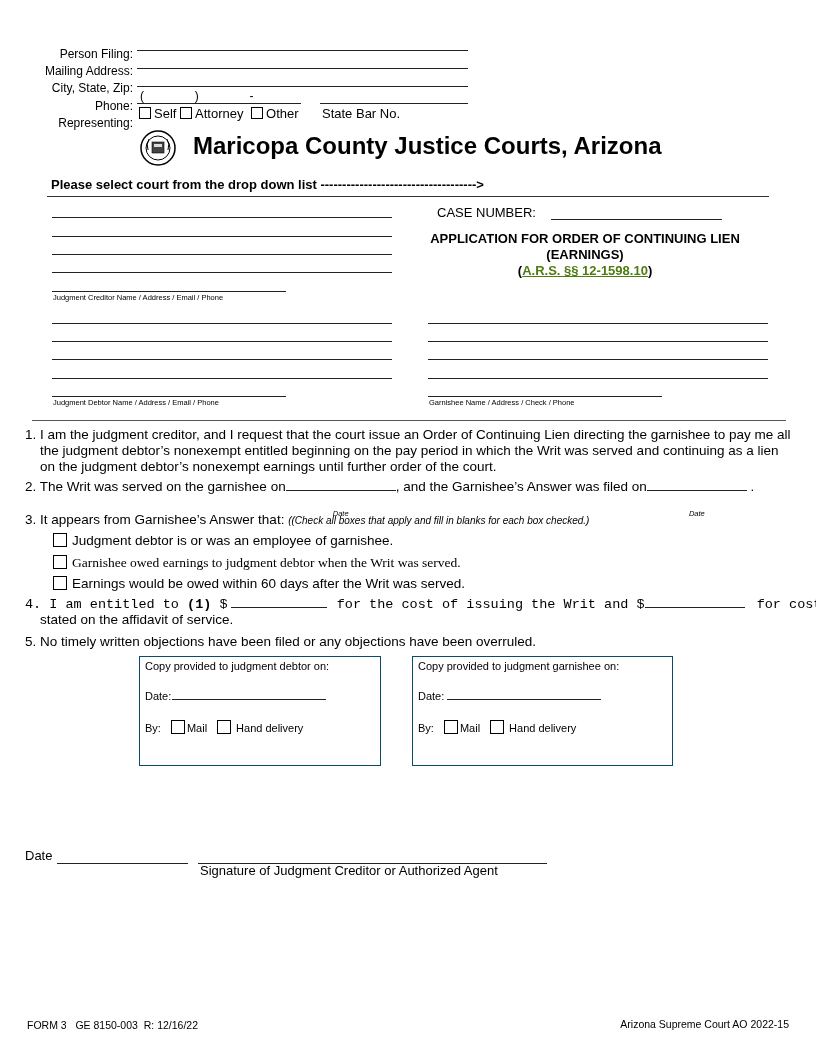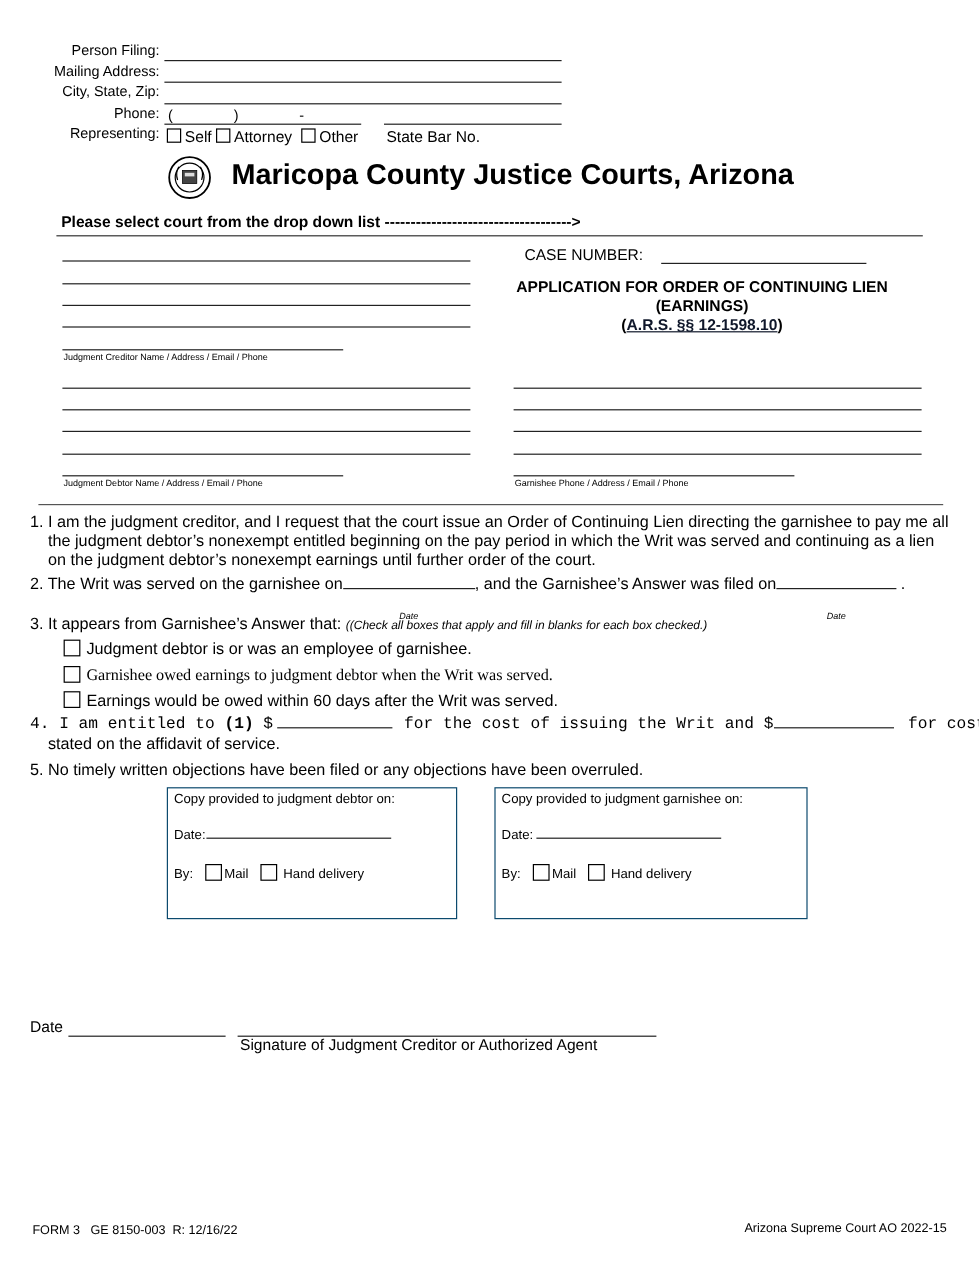--- a/index.html
+++ b/index.html
@@ -1,27 +1,27 @@
 <!DOCTYPE html>
 <html><head>
 <meta charset="utf-8">
 <style>
   html, body { margin:0; padding:0; background:#fff; }
   body { width:816px; height:1056px; position:relative; overflow:hidden;
          font-family:"Liberation Sans", sans-serif; color:#000; }
   .abs { position:absolute; }
   .hl { position:absolute; height:0; border-top:1px solid #222; }
-  .lbl { position:absolute; font-size:12px; text-align:right; white-space:nowrap; }
+  .lbl { position:absolute; font-size:12px; text-align:right; white-space:nowrap;margin-top:12px; }
   .cb { display:inline-block; width:10px; height:10px; border:1px solid #000; vertical-align:-1px; margin-right:3px; background:#fff; }
   .cb.lg { width:12px; height:12px; vertical-align:-2px; margin-right:5px; }
   .small { font-size:7.5px; }
   .body { font-size:13.5px; line-height:16px; }
   .blank { display:inline-block; border-bottom:1px solid #222; vertical-align:baseline; }
   .box { position:absolute; border:1px solid #0c4a6e; font-size:11px;margin-left:31px; }
-  a.link { color:#0f172a; text-decoration:underline; }
+  a.link { color:#4d7c0f; text-decoration:underline; }
 </style>
 </head>
 <body>
 
 <div class="lbl" style="right:683px; top:35px;">Person Filing:</div>
 <div class="hl" style="left:137px; top:50px; width:331px;"></div>
 <div class="lbl" style="right:683px; top:52px;">Mailing Address:</div>
 <div class="hl" style="left:137px; top:68px; width:331px;"></div>
 <div class="lbl" style="right:683px; top:69px;">City, State, Zip:</div>
 <div class="hl" style="left:137px; top:86px; width:331px;"></div>
@@ -77,21 +77,21 @@
 <div class="hl" style="left:52px; top:359px; width:340px;"></div>
 <div class="hl" style="left:52px; top:378px; width:340px;"></div>
 <div class="hl" style="left:52px; top:396px; width:234px;"></div>
 <div class="abs small" style="left:53px; top:398px;">Judgment Debtor  Name / Address / Email / Phone</div>
 
 <div class="hl" style="left:428px; top:323px; width:340px;"></div>
 <div class="hl" style="left:428px; top:341px; width:340px;"></div>
 <div class="hl" style="left:428px; top:359px; width:340px;"></div>
 <div class="hl" style="left:428px; top:378px; width:340px;"></div>
 <div class="hl" style="left:428px; top:396px; width:234px;"></div>
-<div class="abs small" style="left:429px; top:398px;">Garnishee  Phone / Address / Email / Phone</div>
+<div class="abs small" style="left:429px; top:398px;">Garnishee  Name / Address / Check / Phone</div>
 
 <div class="hl" style="left:32px; top:420px; width:754px; border-top:1.5px solid #555;"></div>
 
 <div class="abs body" style="left:25px; top:427px; width:780px; white-space:nowrap;">
   <div>1. I am the judgment creditor, and I request that the court issue an Order of Continuing Lien directing the garnishee to pay me all</div>
   <div style="padding-left:15px;">the judgment debtor’s nonexempt entitled beginning on the pay period in which the Writ was served and continuing as a lien</div>
   <div style="padding-left:15px;">on the judgment debtor’s nonexempt earnings until further order of the court.</div>
 </div>
 
 <div class="abs body" style="left:25px; top:479px; white-space:nowrap;">

